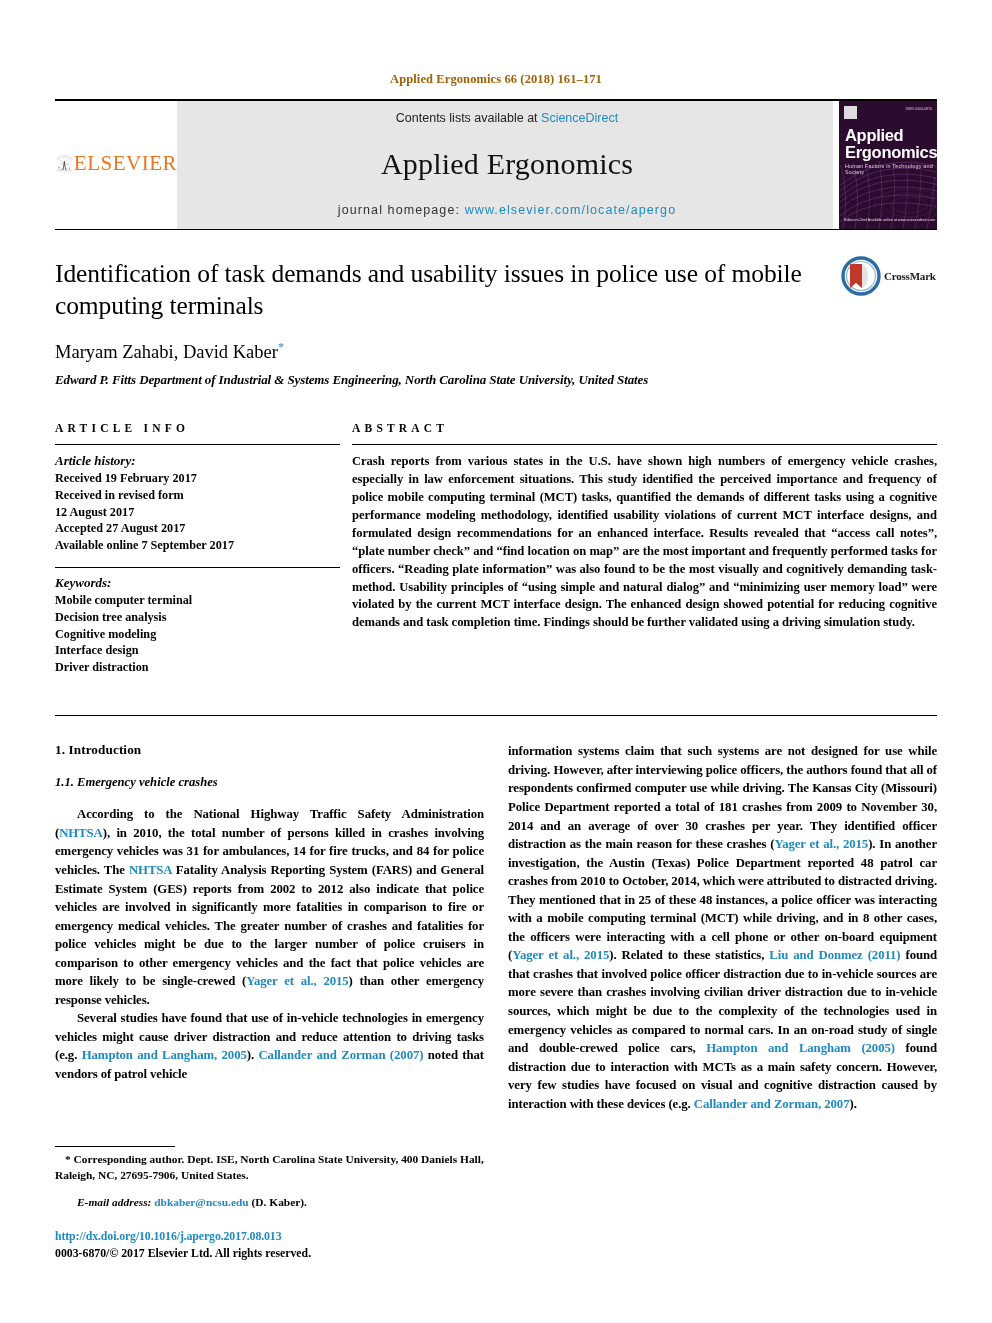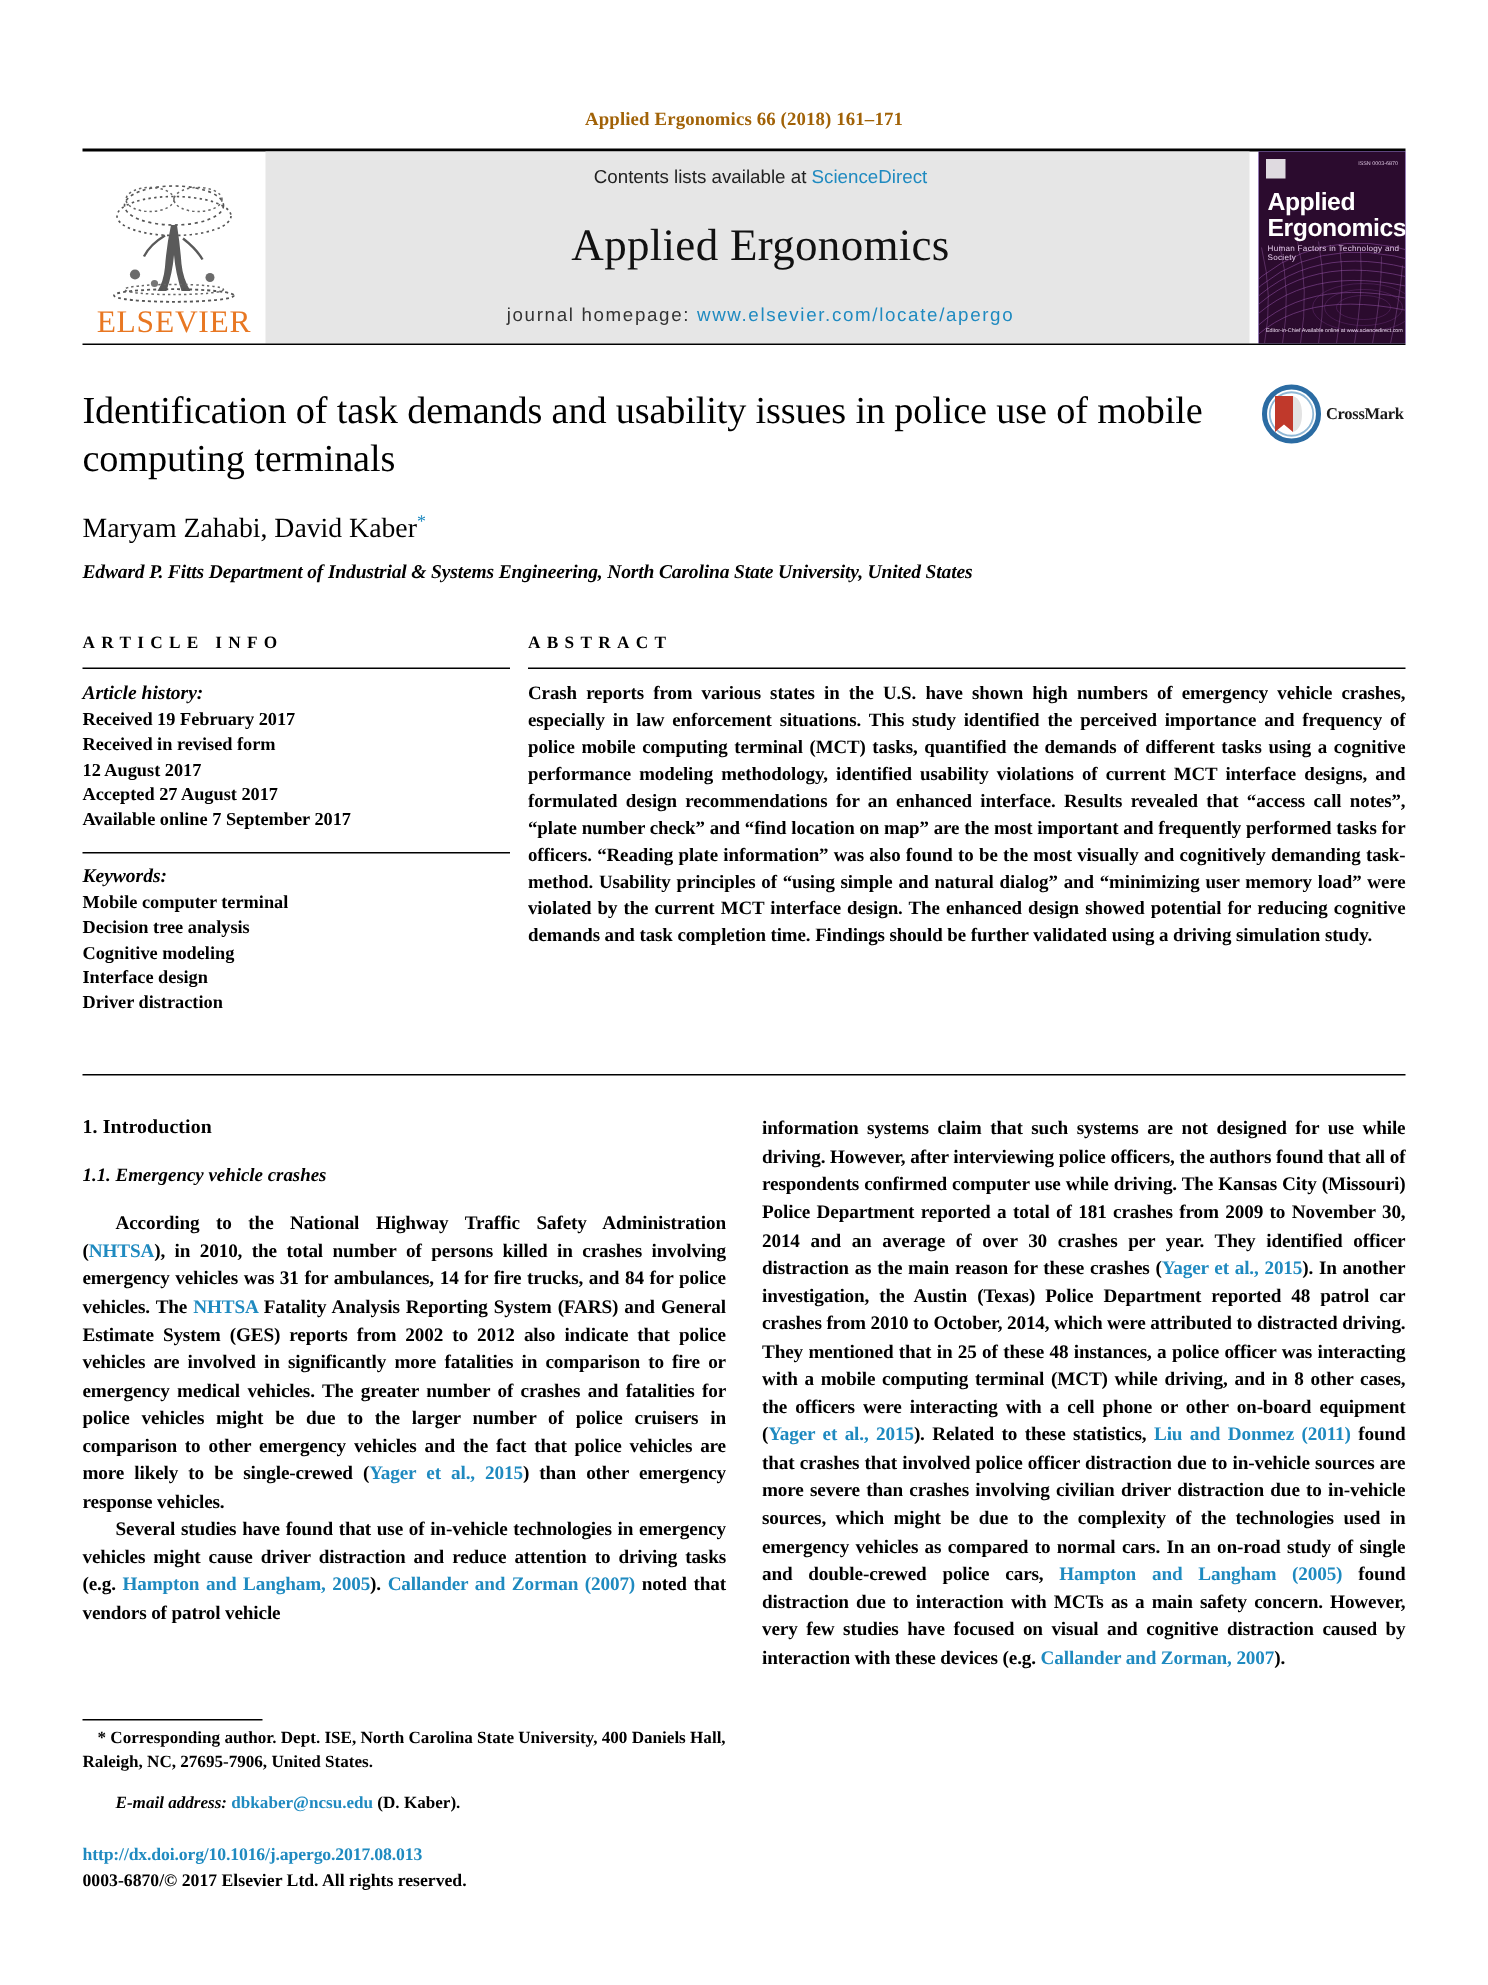--- a/index.html
+++ b/index.html
@@ -38,22 +38,21 @@
     margin-top: 12px;
     border-top: 2.5px solid #000;
     display: flex;
     align-items: stretch;
     height: 128px;
   }
   .elsevier-logo {
     width: 122px;
     flex: 0 0 122px;
     display: flex;
-    flex-direction: column;
-    justify-content: flex-end;
+    flex-direction: row;
     align-items: center;
     padding-bottom: 4px;
     box-sizing: border-box;
   }
   .tree-svg { display:block; }
   .elsevier-word {
     font-family: "Liberation Serif", serif;
     color: #e87722;
     font-size: 21px;
     letter-spacing: .5px;
@@ -87,21 +86,21 @@
     font-size: 12.5px;
     color: #333;
     letter-spacing: 1.1px;
   }
   .banner-bottom .hp-link { color: #1f8ac0; letter-spacing: 1.1px; }
   .cover-thumb {
     flex: 0 0 98px;
     width: 98px;
     margin-left: 6px;
     position: relative;
-    background: #4c1d95;
+    background: #a21caf;
     overflow: hidden;
   }
   .cover-inner {
     position: absolute;
     inset: 0;
   }
   .cover-title {
     position: absolute;
     left: 6px;
     top: 26px;

